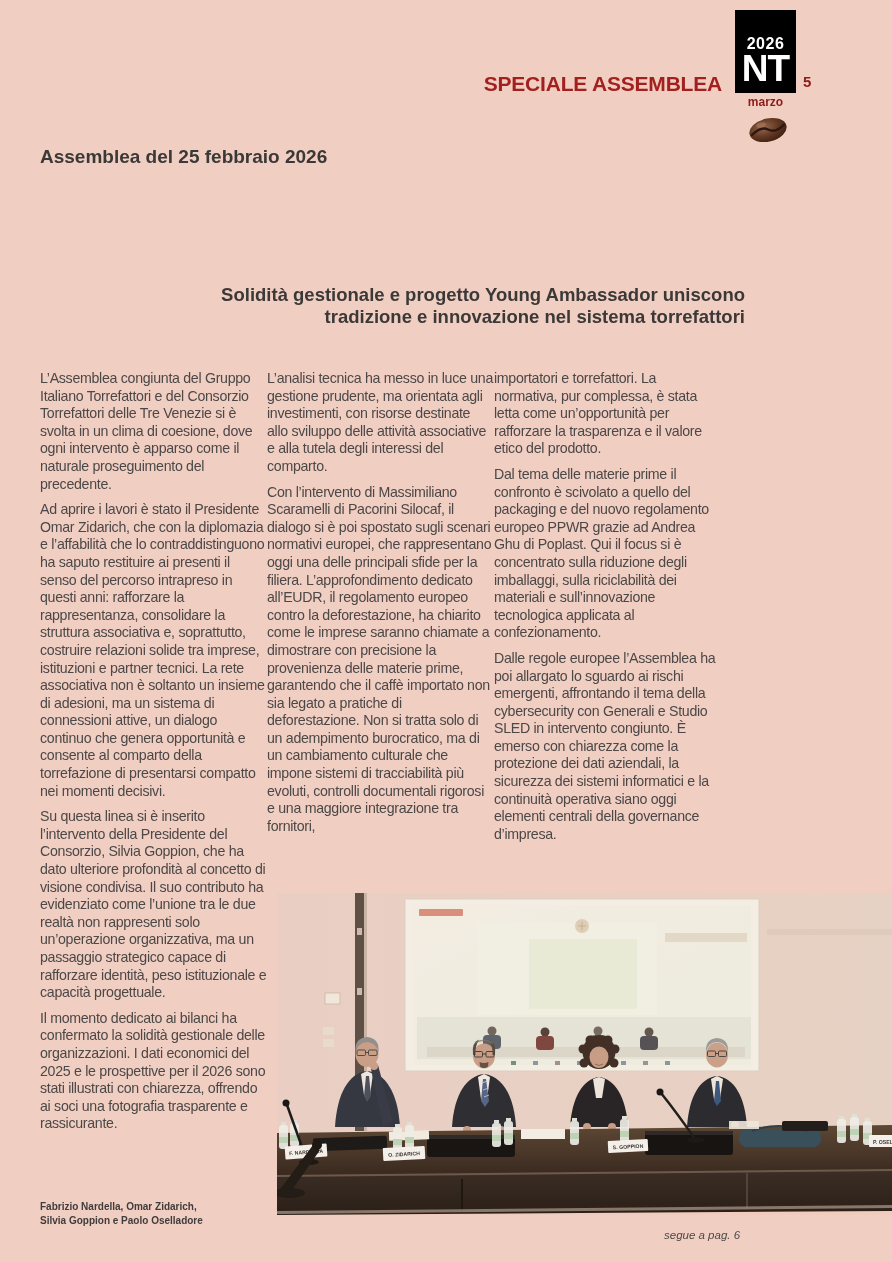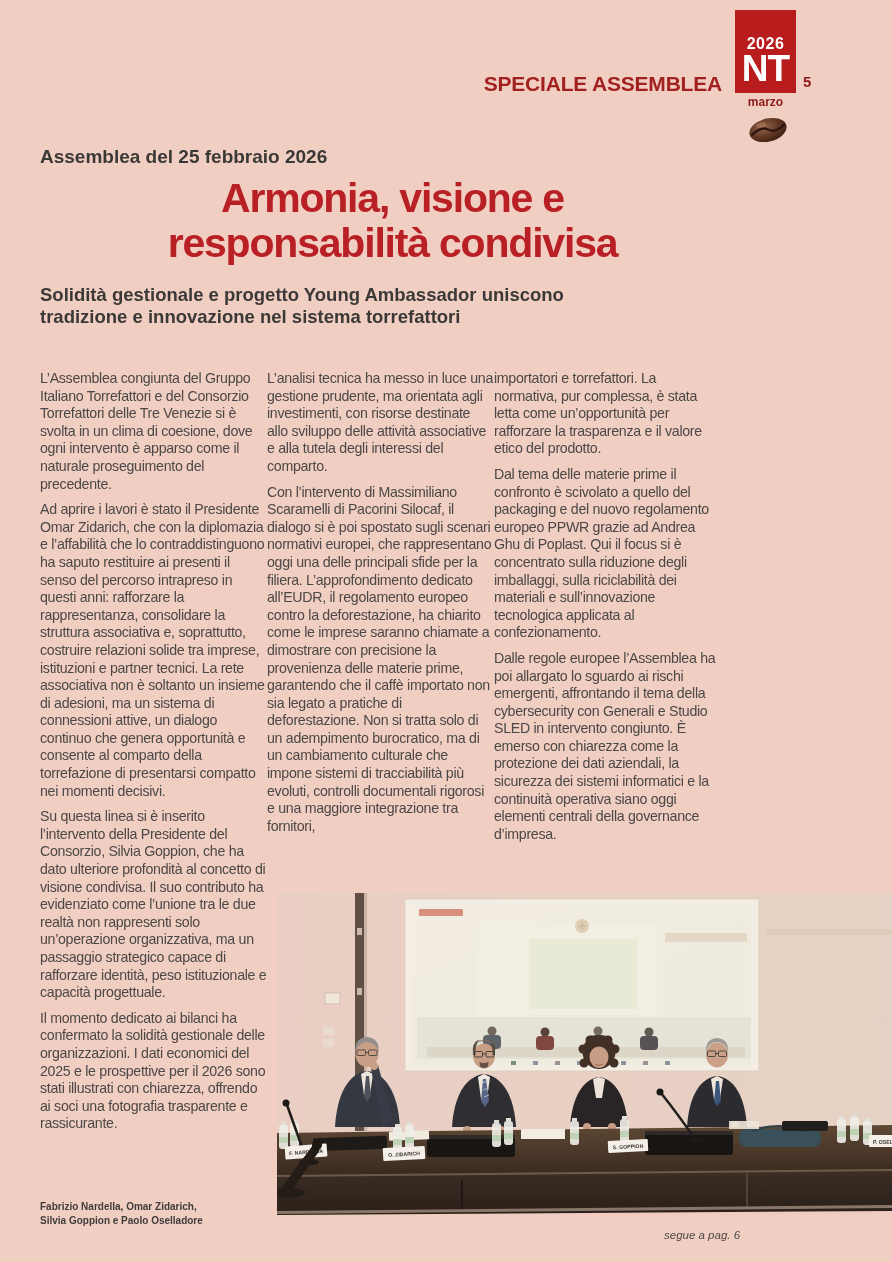--- a/index.html
+++ b/index.html
@@ -9,39 +9,39 @@
     font-family:"Liberation Sans", sans-serif;
     color:#3b3938;
   }
   
   .kicker {
     position:absolute; top:72px; right:170px;
     font-size:21px; font-weight:bold; color:#a2211f; letter-spacing:-0.2px;
   }
   .logo-box {
     position:absolute; left:735px; top:10px; width:61px; height:83px;
-    background:#b91c1c; color:#ffffff; text-align:center;
+    background:#000000; color:#ffffff; text-align:center;
   }
   .logo-year { font-size:16px; font-weight:bold; margin-top:25px; letter-spacing:0.5px; }
   .logo-nt   { font-size:37px; font-weight:bold; line-height:32px; letter-spacing:-1px; }
   .logo-page { position:absolute; left:803px; top:73px; color:#8f1a1a; font-weight:bold; font-size:15px; }
   .logo-month{ position:absolute; left:735px; top:95px; width:61px; text-align:center;
                color:#8f1a1a; font-weight:bold; font-size:12px; }
   .bean { position:absolute; left:746px; top:115px; }
   
   .overline {
     position:absolute; top:146px; left:40px; width:705px; text-align:left;
     font-size:19px; font-weight:bold; color:#3b3938;
   }
   .title {
     position:absolute; top:176px; left:40px; width:705px; text-align:center;
     font-size:41px; line-height:45px; font-weight:bold; color:#b92025; letter-spacing:-1.2px;
   }
   .subtitle {
-    position:absolute; top:284px; left:40px; width:705px; text-align:left;
+    position:absolute; top:284px; left:40px; width:705px; text-align:right;
     font-size:18.5px; line-height:22px; font-weight:bold; color:#3b3938;
   }
   
   .columns {
     position:absolute; top:370px; left:40px; width:705px;
     display:flex; 
   }
   .col { width:227px; font-size:14.2px; line-height:17.6px; color:#4b4847; letter-spacing:-0.3px; }
   .col p { margin:0 0 8px 0; }
   
@@ -76,24 +76,20 @@
           <stop offset="55%" stop-color="#5f3622"></stop>
           <stop offset="100%" stop-color="#3a1d10"></stop>
       </radialGradient>
     </defs>
     <ellipse cx="22" cy="15" rx="19" ry="11.5" transform="rotate(-14 22 15)" fill="url(#beanGrad)"></ellipse>
     <path d="M6,20 Q15,11 22,14.5 Q30,18.5 38,9.5" stroke="#2e1710" stroke-width="2.4" fill="none" stroke-linecap="round"></path>
     <ellipse cx="15" cy="10" rx="5" ry="2.5" transform="rotate(-14 15 10)" fill="#b98c6a" opacity="0.45"></ellipse>
   </svg>
 
   <div class="overline">Assemblea del 25 febbraio 2026</div>
-  <div class="title">
-    <div>Armonia, visione e</div>
-    <div>responsabilità condivisa</div>
-  </div>
   <div class="subtitle">
     <div>Solidità gestionale e progetto Young Ambassador uniscono</div>
     <div>tradizione e innovazione nel sistema torrefattori</div>
   </div>
 
   <div class="columns">
     <div class="col">
       <p>L’Assemblea congiunta del Gruppo Italiano Torrefattori e del Consorzio Torrefattori delle Tre Venezie si è svolta in un clima di coesione, dove ogni intervento è apparso come il naturale proseguimento del precedente.</p>
       <p>Ad aprire i lavori è stato il Presidente Omar Zidarich, che con la diplomazia e l’affabilità che lo contraddistinguono ha saputo restituire ai presenti il senso del percorso intrapreso in questi anni: rafforzare la rappresentanza, consolidare la struttura associativa e, soprattutto, costruire relazioni solide tra imprese, istituzioni e partner tecnici. La rete associativa non è soltanto un insieme di adesioni, ma un sistema di connessioni attive, un dialogo continuo che genera opportunità e consente al comparto della torrefazione di presentarsi compatto nei momenti decisivi.</p>
       <p>Su questa linea si è inserito l’intervento della Presidente del Consorzio, Silvia Goppion, che ha dato ulteriore profondità al concetto di visione condivisa. Il suo contributo ha evidenziato come l’unione tra le due realtà non rappresenti solo un’operazione organizzativa, ma un passaggio strategico capace di rafforzare identità, peso istituzionale e capacità progettuale.</p>

